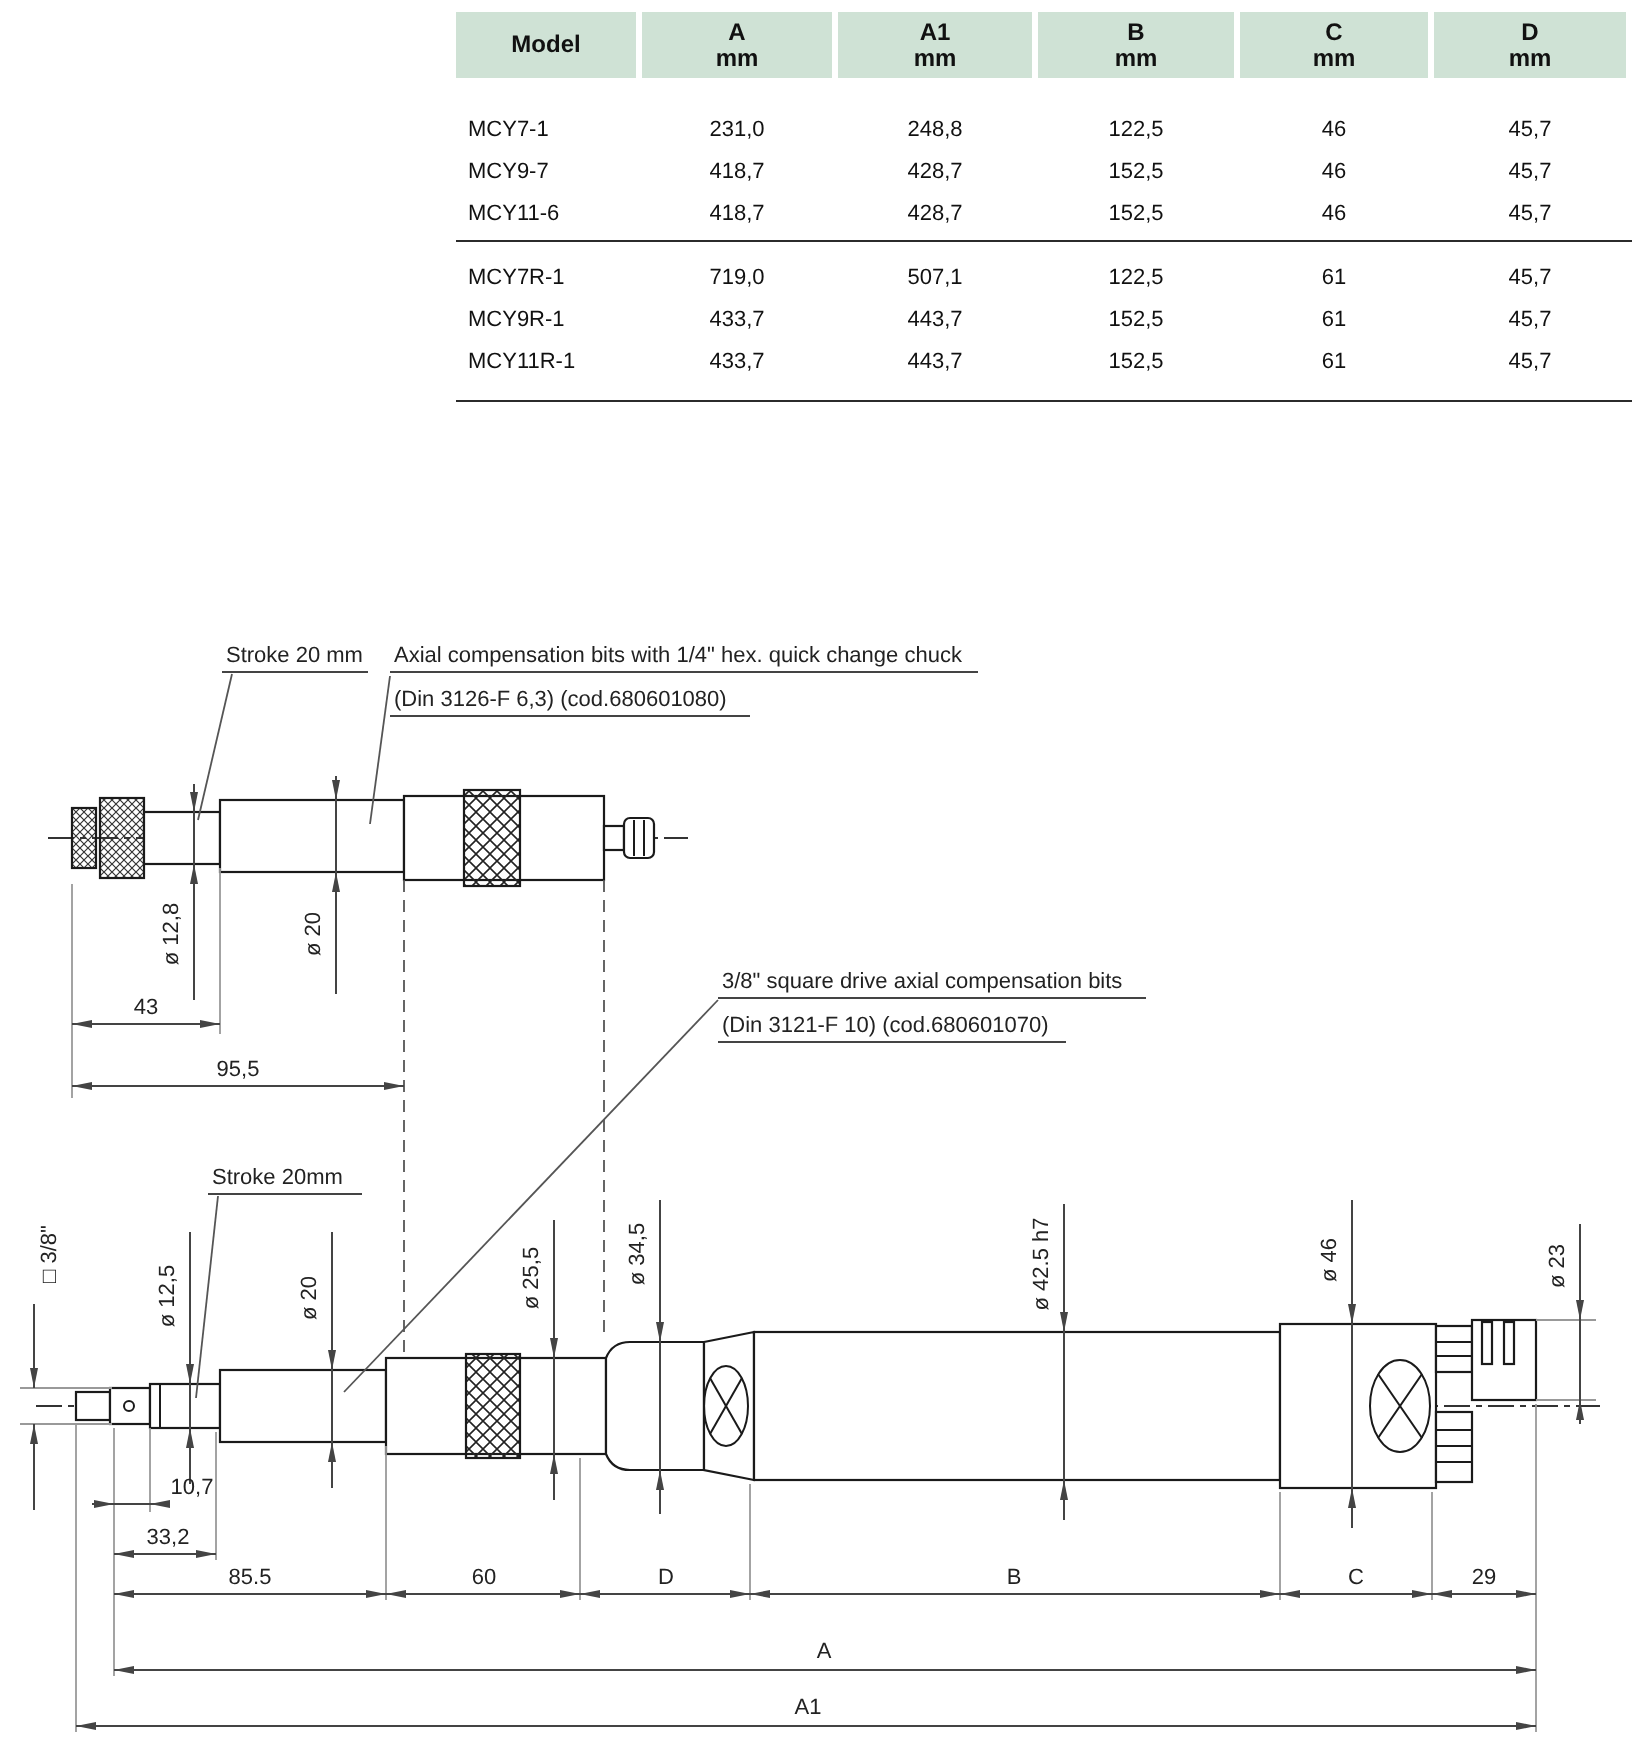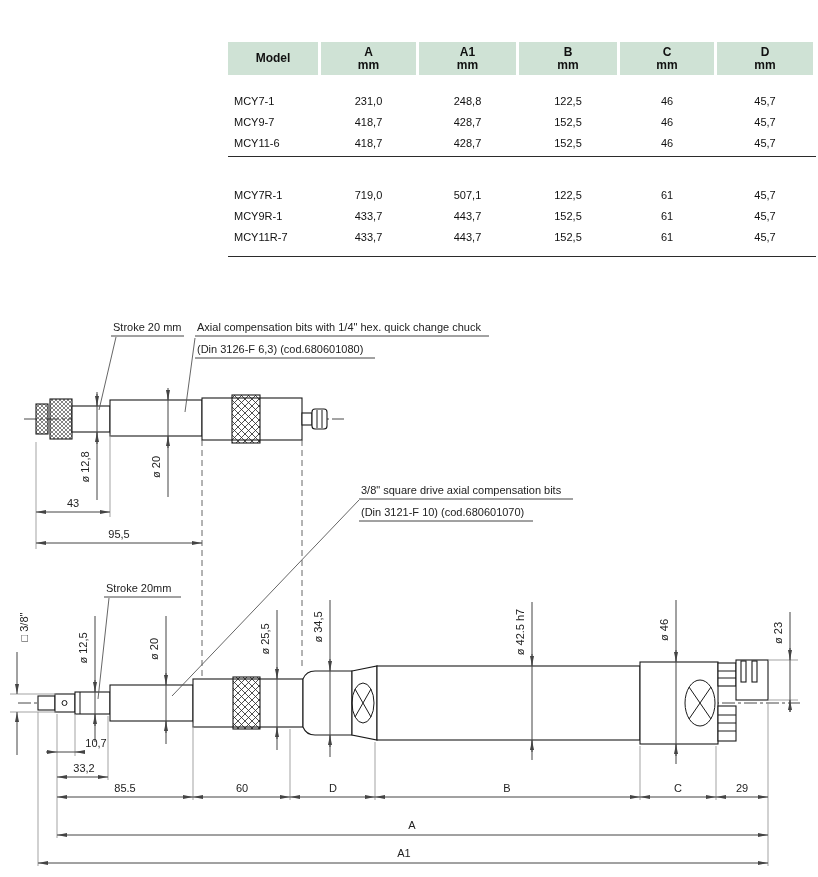--- a/index.html
+++ b/index.html
@@ -1,25 +1,25 @@
 <!DOCTYPE html>
 <html><head>
 <meta charset="utf-8">
 <style>
   html,body{margin:0;padding:0;background:#fff;}
   .page{position:relative;width:818px;height:877px;background:#fff;overflow:hidden;
         font-family:"Liberation Sans",sans-serif;color:#111;}
   
-  .tbl{position:absolute;left:228px;top:6px;width:588px;margin-top:36px;}
+  .tbl{position:absolute;left:228px;top:6px;width:588px;}
   .thead{display:grid;grid-template-columns:90px 95px 97px 98px 94px 96px;column-gap:3px;}
   .hcell{background:#cfe2d5;height:33px;display:flex;flex-direction:column;
          align-items:center;justify-content:center;font-weight:bold;font-size:12px;line-height:13px;}
   .tgroup{display:block;}
   .g1{margin-top:16px;}
-  .g2{border-top:1px solid #2b2b2b;margin-top:0;padding-top:28px;padding-bottom:8px;border-bottom:1px solid #2b2b2b;}
+  .g2{border-top:1px solid #2b2b2b;margin-top:0;padding-top:8px;padding-bottom:8px;border-bottom:1px solid #2b2b2b;}
   .g1{padding-bottom:2px;}
   .trow{display:grid;grid-template-columns:90px 95px 97px 98px 94px 96px;column-gap:3px;height:21px;}
   .tcell{font-size:11px;line-height:21px;text-align:center;white-space:nowrap;}
   .tcell.model{text-align:left;padding-left:6px;}
   
   svg text{font-family:"Liberation Sans",sans-serif;}
   .part{fill:#fff;stroke:#1a1a1a;stroke-width:1.1;}
   .pl{stroke:#1a1a1a;stroke-width:1;fill:none;}
   .knf{fill:url(#knFine);stroke:#1a1a1a;stroke-width:1.1;}
   .knb{fill:url(#knBand);stroke:#1a1a1a;stroke-width:1.1;}
@@ -102,21 +102,21 @@
       </div>
       <div class="trow">
         <div class="tcell model">MCY9R-1</div>
         <div class="tcell">433,7</div>
         <div class="tcell">443,7</div>
         <div class="tcell">152,5</div>
         <div class="tcell">61</div>
         <div class="tcell">45,7</div>
       </div>
       <div class="trow">
-        <div class="tcell model">MCY11R-7</div>
+        <div class="tcell model">MCY11R-1</div>
         <div class="tcell">433,7</div>
         <div class="tcell">443,7</div>
         <div class="tcell">152,5</div>
         <div class="tcell">61</div>
         <div class="tcell">45,7</div>
       </div>
     </div>
   </div>
 
   <svg width="818" height="877" viewBox="0 0 818 877" style="position:absolute;left:0;top:0;">

